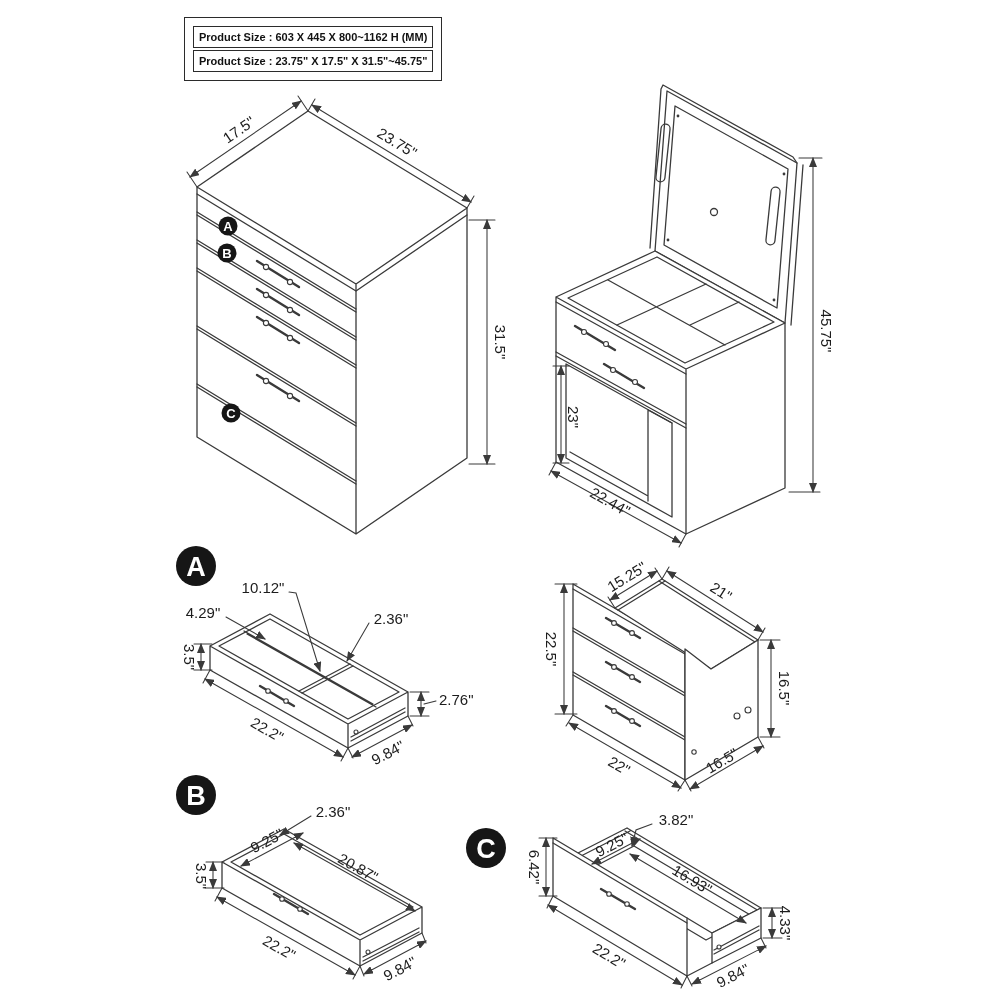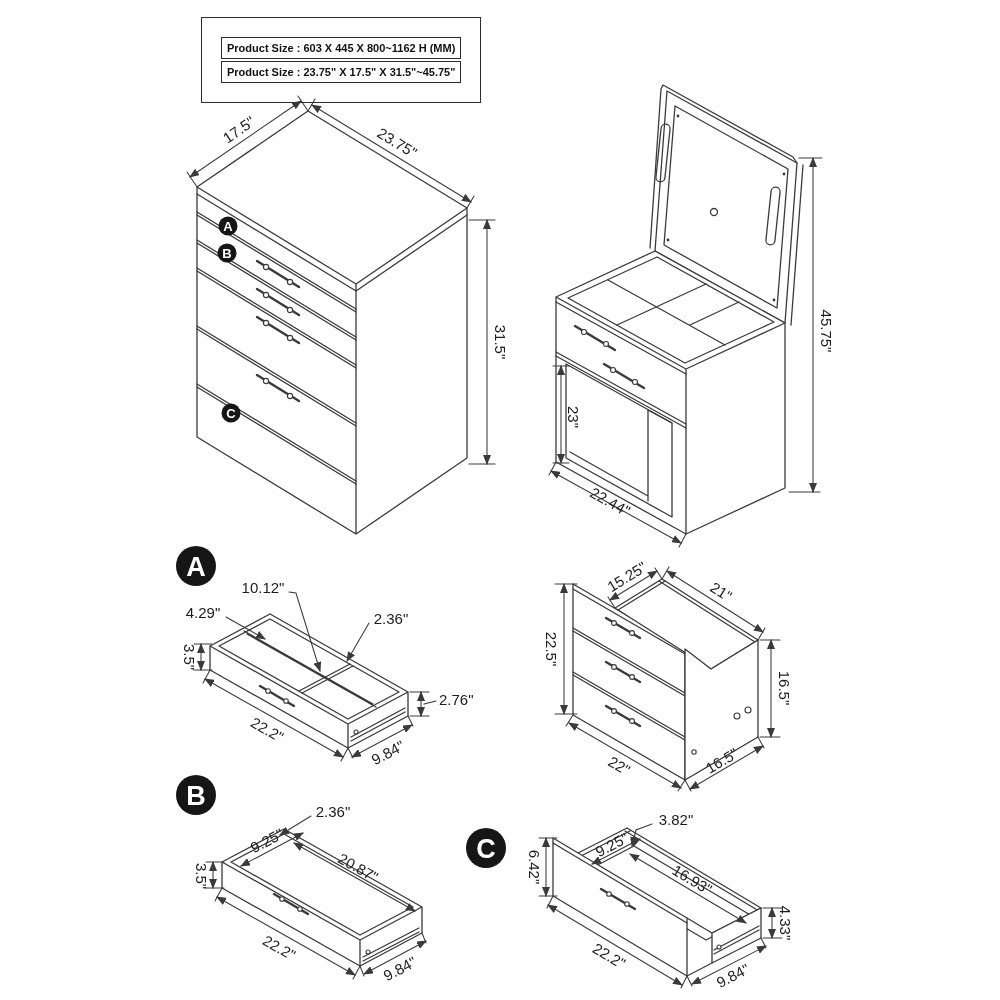--- a/index.html
+++ b/index.html
@@ -1,18 +1,18 @@
 <!DOCTYPE html>
 <html><head>
 <meta charset="utf-8">
 <style>
   html,body{margin:0;padding:0;background:#fff;}
   .page{position:relative;width:1000px;height:1000px;background:#ffffff;overflow:hidden;
         font-family:"Liberation Sans",sans-serif;}
-  .hdr{position:absolute;left:201px;top:17px;border:1.5px solid #2b2b2b;background:#fff;padding:19px;}
+  .hdr{position:absolute;left:184px;top:17px;border:1.5px solid #2b2b2b;background:#fff;padding:8px;}
   .hdr-row{border:1.2px solid #2b2b2b;font-weight:bold;font-size:11px;line-height:20px;height:20px;
            padding:0 5px;white-space:nowrap;color:#111;letter-spacing:0px;}
   .hdr-row + .hdr-row{margin-top:2px;}
   svg{position:absolute;left:0;top:0;}
   .s{fill:none;stroke:#3a3a3a;stroke-width:1.3;stroke-linejoin:round;stroke-linecap:round;}
   .sf{fill:#ffffff;stroke:#3a3a3a;stroke-width:1.3;stroke-linejoin:round;}
   .hb{fill:none;stroke:#3a3a3a;stroke-width:2.4;stroke-linecap:round;}
   .hp{fill:#ffffff;stroke:#3a3a3a;stroke-width:1.1;}
   .d{fill:none;stroke:#3a3a3a;stroke-width:1.05;stroke-linecap:round;}
   .t{font:15px "Liberation Sans",sans-serif;fill:#1c1c1c;text-anchor:middle;}

